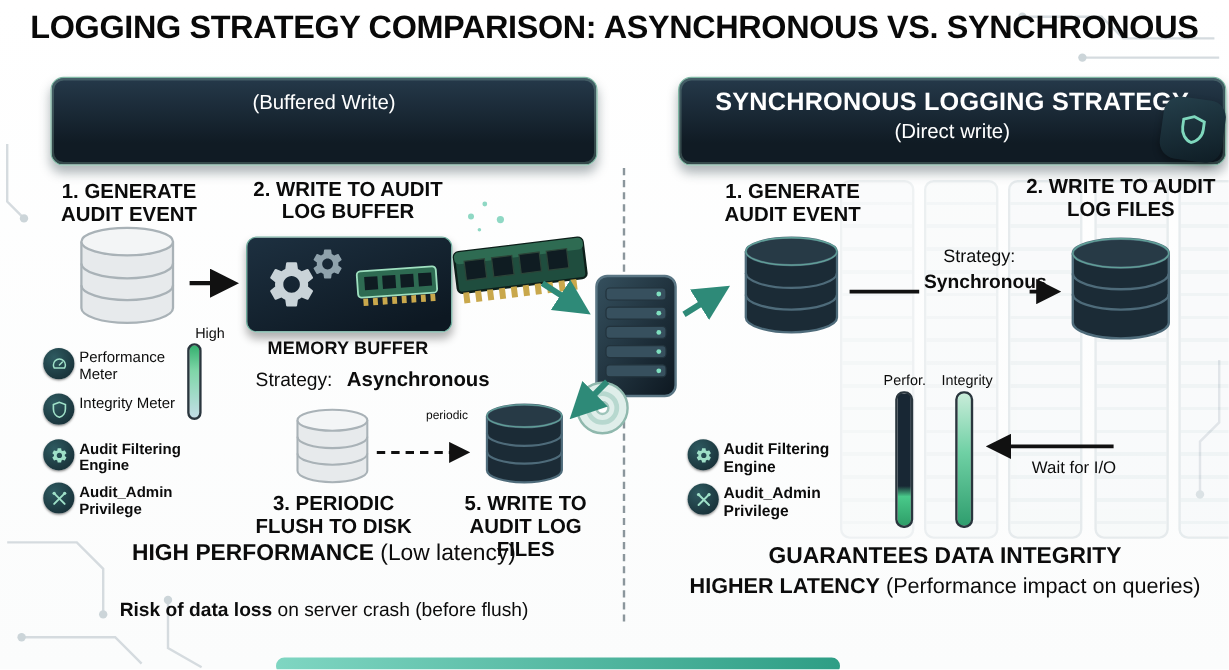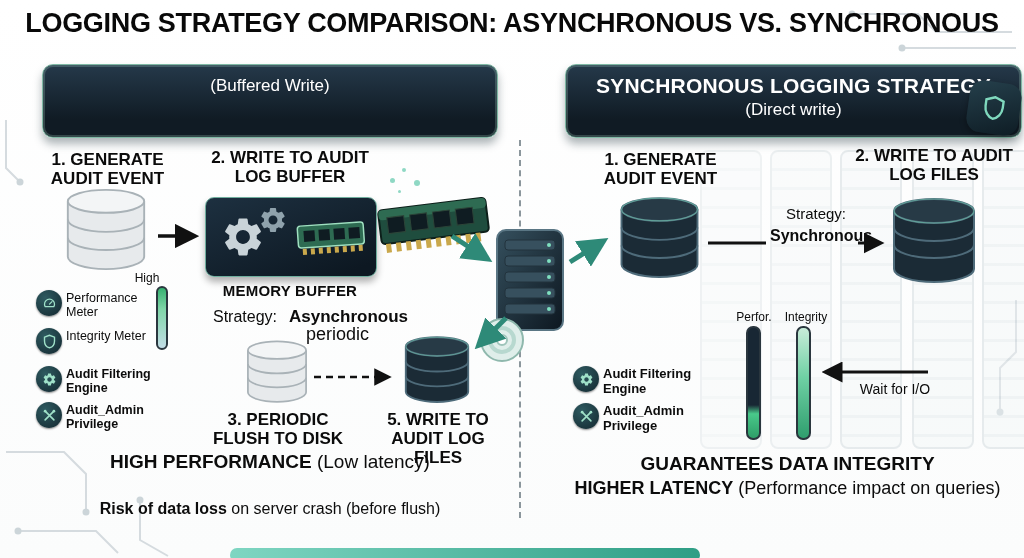--- a/index.html
+++ b/index.html
@@ -193,21 +193,21 @@
     <div class="sparkle" style="left:398px;top:190px;width:3px;height:3px"></div>
   </div>
 
   <div class="abs buffer-label" style="left:205px;top:282px;width:170px">MEMORY BUFFER</div>
 
   <div class="abs strategy-row" style="left:213px;top:307px">
     <span class="strategy-key">Strategy:</span>
     <span class="strategy-val">Asynchronous</span>
   </div>
 
-  <div class="abs bar-caption" style="left:132px;top:271px;width:30px">High</div>
+  <div class="abs bar-caption" style="left:160px;top:271px;width:30px">High</div>
   <div class="abs vbar vbar-high" style="left:156px;top:286px;width:12px;height:64px"></div>
 
   <div class="abs meter-row" style="left:36px;top:290px;width:150px">
     <div class="meter-icon">
         <svg>
           <use href="#sym-gauge"></use>
         </svg>
       </div>
     <div class="meter-label" style="width:82px">Performance Meter</div>
   </div>
@@ -236,21 +236,21 @@
     <div class="meter-label bold" style="width:100px">Audit_Admin Privilege</div>
   </div>
 
   <svg class="abs" style="left:240px;top:340px;width:74px;height:64px" viewBox="0 0 100 88">
     <path d="M10 14 v58 c0 7 18 13 40 13 s40 -6 40 -13 V14" fill="#e7eaec" stroke="#a9b2b7" stroke-width="2.4"></path>
     <path d="M10 33 c0 7 18 13 40 13 s40 -6 40 -13" fill="none" stroke="#a9b2b7" stroke-width="2.4"></path>
     <path d="M10 52 c0 7 18 13 40 13 s40 -6 40 -13" fill="none" stroke="#a9b2b7" stroke-width="2.4"></path>
     <ellipse cx="50" cy="14" rx="40" ry="12" fill="#f3f5f6" stroke="#a9b2b7" stroke-width="2.4"></ellipse>
   </svg>
 
-  <div class="abs small-label" style="left:306px;top:324px;width:84px;text-align:left;font-size:18px">periodic</div>
+  <div class="abs small-label" style="left:306px;top:341px;width:84px;text-align:right;font-size:10px">periodic</div>
 
   <svg class="abs" style="left:398px;top:334px;width:78px;height:72px" viewBox="0 0 100 88">
     <path d="M10 14 v58 c0 7 18 13 40 13 s40 -6 40 -13 V14" fill="#1b2b36" stroke="#4e6b7a" stroke-width="2.4"></path>
     <path d="M10 33 c0 7 18 13 40 13 s40 -6 40 -13" fill="none" stroke="#4e6b7a" stroke-width="2.4"></path>
     <path d="M10 52 c0 7 18 13 40 13 s40 -6 40 -13" fill="none" stroke="#4e6b7a" stroke-width="2.4"></path>
     <ellipse cx="50" cy="14" rx="40" ry="12" fill="#273a46" stroke="#4e6b7a" stroke-width="2.4"></ellipse>
     <ellipse cx="50" cy="14" rx="40" ry="12" fill="none" stroke="#6fcdb0" stroke-width="1.2" opacity=".55"></ellipse>
   </svg>
 
   <div class="abs step-label" style="left:198px;top:410px;width:160px">3. PERIODIC FLUSH TO DISK</div>

